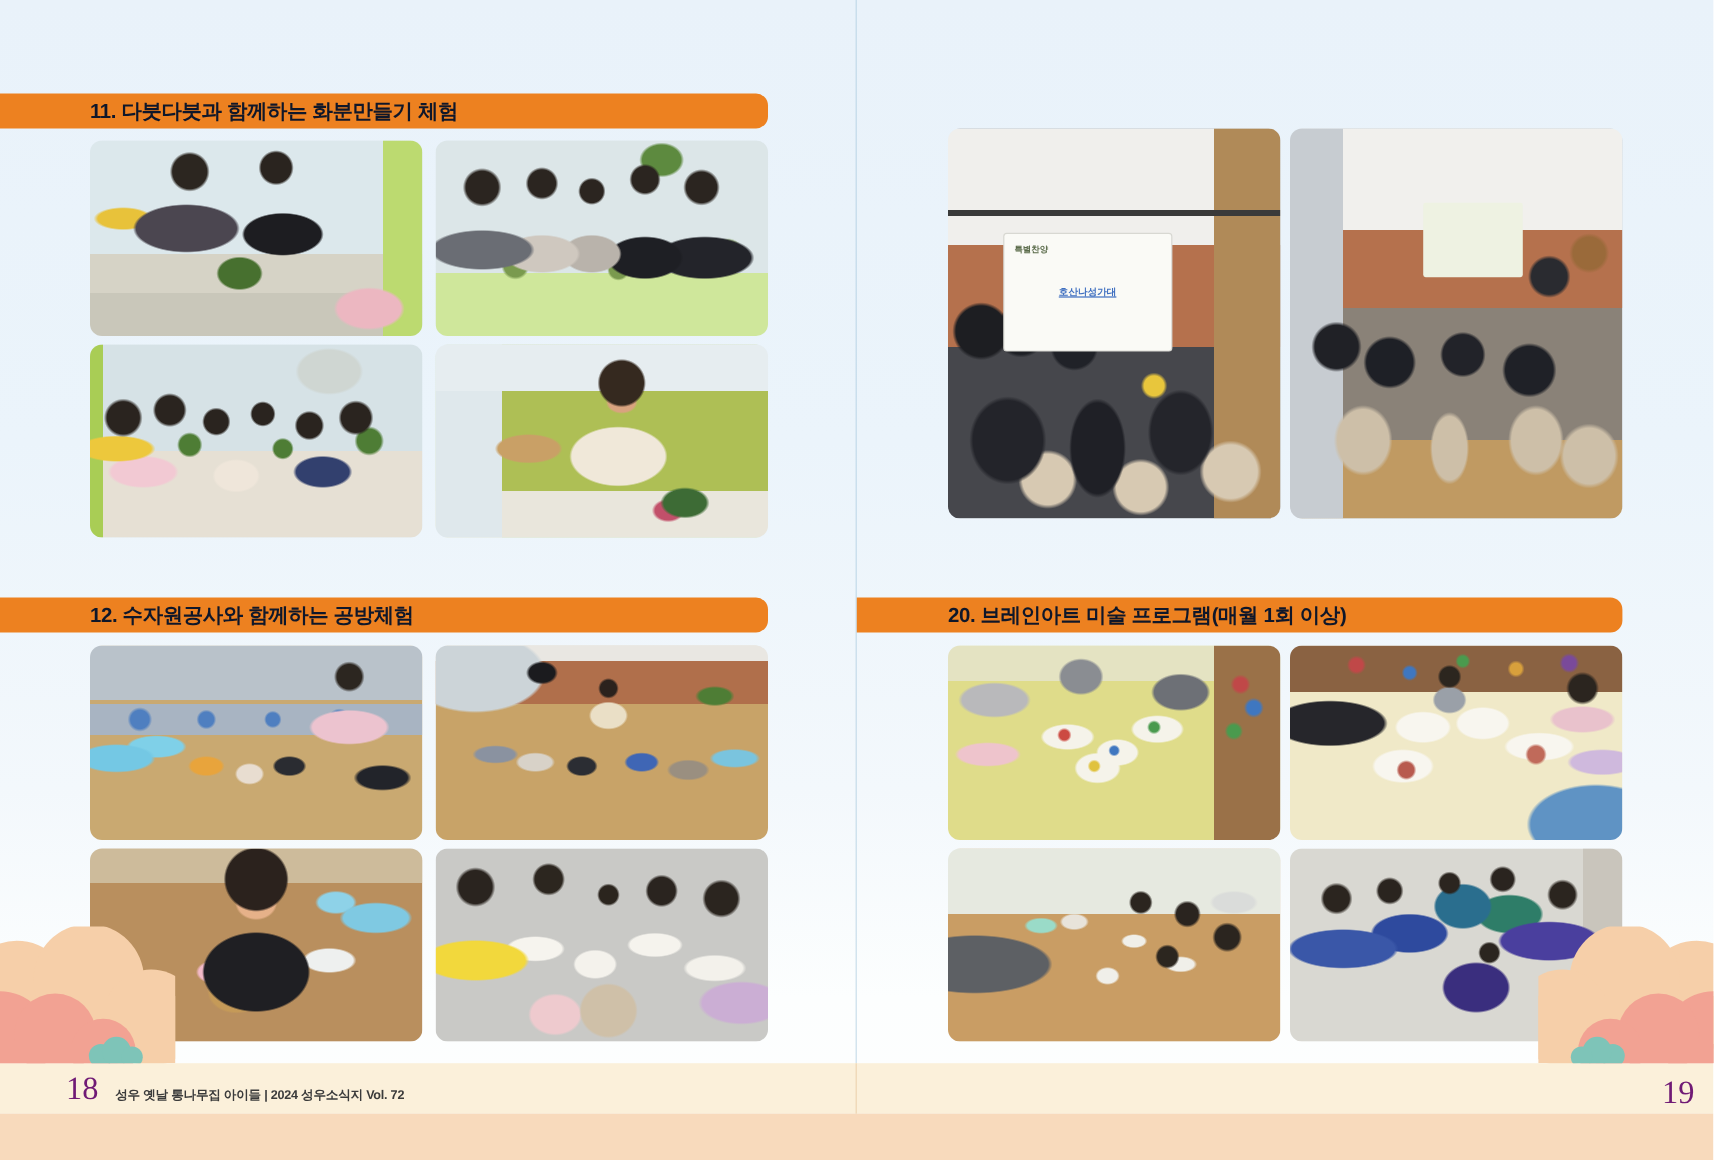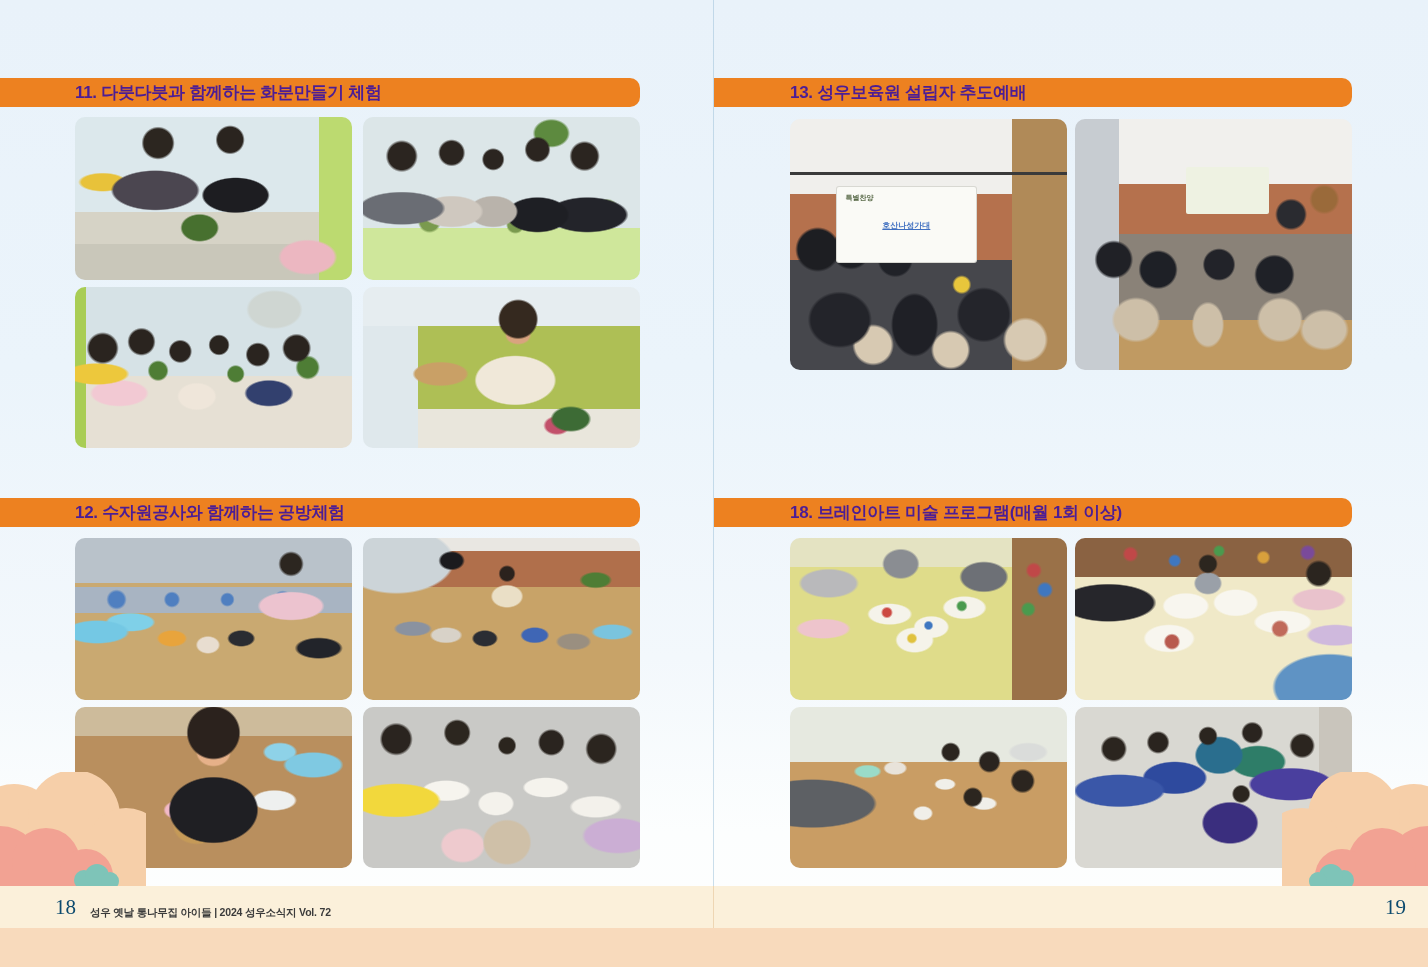--- a/index.html
+++ b/index.html
@@ -5,32 +5,32 @@
   html,body{margin:0;padding:0;background:#fff;}
   .spread{position:relative;width:1428px;height:967px;overflow:hidden;
     font-family:"Liberation Sans",sans-serif;
     background:linear-gradient(180deg,#E9F2FA 0%,#EBF4FB 38%,#F3F8FC 68%,#FCFEFE 86%,#FEFEFE 100%);}
   
   .seam{position:absolute;left:713px;top:0;width:1px;height:886px;background:rgba(160,195,218,.55);z-index:0;}
   .seam-cream{top:886px;height:42px;background:rgba(225,188,140,.5);z-index:3;}
 
   
   .bar{position:absolute;height:29px;background:#ED8120;border-radius:0 10px 10px 0;
-    color:#4c1d95;font-weight:700;font-size:17px;letter-spacing:-0.3px;
+    color:#0f172a;font-weight:700;font-size:17px;letter-spacing:-0.3px;
     display:flex;align-items:center;box-sizing:border-box;z-index:1;}
   .bar-left{left:0;width:640px;padding-left:75px;}
   .bar-right{left:714px;width:638px;padding-left:76px;}
   .bar-11,.bar-13{top:78px;}
   .bar-12,.bar-14{top:498px;}
 
   
   .ph{position:absolute;width:277px;border-radius:10px;overflow:hidden;z-index:1;}
   .xl1{left:75px}.xl2{left:363px}.xr1{left:790px}.xr2{left:1075px}
   .y11a{top:117px;height:163px}.y11b{top:287px;height:161px}
-  .y13{top:119px;height:251px}
+  .y13{top:107px;height:325px}
   .y14a{top:538px;height:162px}.y14b{top:707px;height:161px}
 
   .p11a{background-color:#dfe7ea;background-image:
     radial-gradient(circle at 30% 16%,#2c2620 0 6%,transparent 7%),
     radial-gradient(circle at 56% 14%,#2a241f 0 6%,transparent 7%),
     radial-gradient(at 29% 45%,#4b4650 0 15%,transparent 16%),
     radial-gradient(at 58% 48%,#1d1d21 0 14%,transparent 15%),
     radial-gradient(at 45% 68%,#47702f 0 8%,transparent 9%),
     radial-gradient(at 84% 86%,#ecb7c1 0 8%,transparent 9%),
     radial-gradient(at 10% 40%,#e8c23a 0 6%,transparent 7%),
@@ -233,21 +233,21 @@
     border-radius:2px;box-shadow:0 0 0 1px #d8d8d2;}
   .proj-t1{position:absolute;left:6%;top:8%;font-size:7px;font-weight:700;color:#5a6b4a;}
   .proj-t2{position:absolute;left:50%;top:44%;transform:translateX(-50%);
     font-size:8px;font-weight:700;color:#3f6fc0;text-decoration:underline;white-space:nowrap;}
   .proj-sm{position:absolute;left:40%;top:19%;width:30%;height:19%;background:#eef2e2;border-radius:2px;}
 
   
   .footer-cream{position:absolute;left:0;top:886px;width:1428px;height:42px;background:#FBF0DA;z-index:2;}
   .footer-peach{position:absolute;left:0;top:928px;width:1428px;height:39px;background:#F8DABC;z-index:2;}
   .footer-left{position:absolute;left:55px;top:0;height:42px;display:flex;align-items:center;gap:14px;}
-  .pagenum{font-family:"Liberation Serif",serif;font-size:21px;color:#0c4a6e;}
+  .pagenum{font-family:"Liberation Serif",serif;font-size:27px;color:#701a75;}
   .footer-text{font-size:10.5px;font-weight:700;color:#3b3b3b;letter-spacing:-0.2px;margin-top:12px;}
   .pagenum-right{position:absolute;left:1345px;top:9px;margin-left:40px;}
 
   
   .cloud{position:absolute;top:772px;z-index:3;}
   .cloud-left{left:-4px;}
   .cloud-right{left:1282px;transform:scaleX(-1);}
 </style>
 </head>
 <body>
@@ -266,35 +266,32 @@
   <div class="ph xl2 y11b p11d" aria-label="초록 벽 앞 테이블에서 화분을 만드는 아이"></div>
 
   <div class="bar bar-left bar-12">
     <span>12. 수자원공사와 함께하는 공방체험</span>
   </div>
   <div class="ph xl1 y14a p12a" aria-label="파란 조끼 봉사자들과 바닥에 앉아 공예하는 아이들"></div>
   <div class="ph xl2 y14a p12b" aria-label="강당 마룻바닥에서 진행되는 공방체험 활동"></div>
   <div class="ph xl1 y14b p12c" aria-label="토끼 인형이 담긴 바구니 공예품을 들어 보이는 아이"></div>
   <div class="ph xl2 y14b p12d" aria-label="흰 상자 공예품을 든 다섯 아이들"></div>
 
-  <div class="bar bar-right bar-13">
-    <span>13. 성우보육원 설립자 추도예배</span>
-  </div>
   <div class="ph xr1 y13 p13a" aria-label="스크린 앞에서 찬양하는 사람들과 앉아 있는 참석자들">
     <div class="proj">
       <span class="proj-t1">특별찬양</span>
       <span class="proj-t2">호산나성가대</span>
     </div>
   </div>
   <div class="ph xr2 y13 p13b" aria-label="예배당 의자에 앉아 예배드리는 참석자들과 십자가">
     <div class="proj-sm"></div>
   </div>
 
   <div class="bar bar-right bar-14">
-    <span>18. 브레인아트 미술 프로그램(매월 1회 이상)</span>
+    <span>20. 브레인아트 미술 프로그램(매월 1회 이상)</span>
   </div>
   <div class="ph xr1 y14a p14a" aria-label="책장 옆 테이블에서 점 그림을 그리는 아이들"></div>
   <div class="ph xr2 y14a p14b" aria-label="집 그림 캔버스를 세워 둔 미술 수업 모습"></div>
   <div class="ph xr1 y14b p14c" aria-label="회의실 테이블에서 공예 활동을 하는 아이들"></div>
   <div class="ph xr2 y14b p14d" aria-label="파란색 그림 작품을 들어 보이는 아이들"></div>
 
   <div class="footer-cream">
     <div class="footer-left">
       <span class="pagenum">18</span>
       <span class="footer-text">성우 옛날 통나무집 아이들 | 2024 성우소식지 Vol. 72</span>

